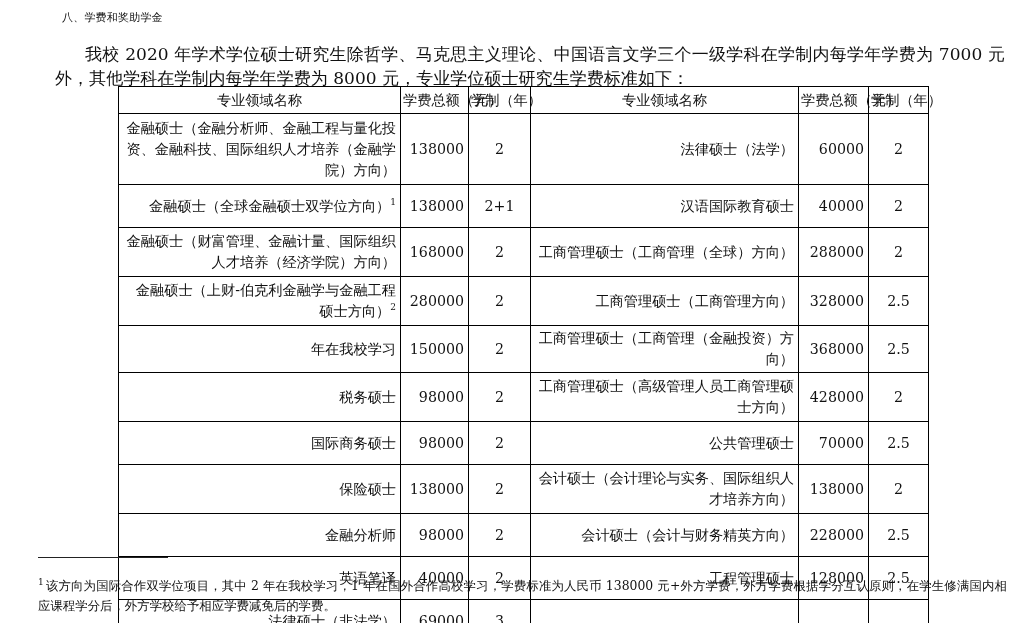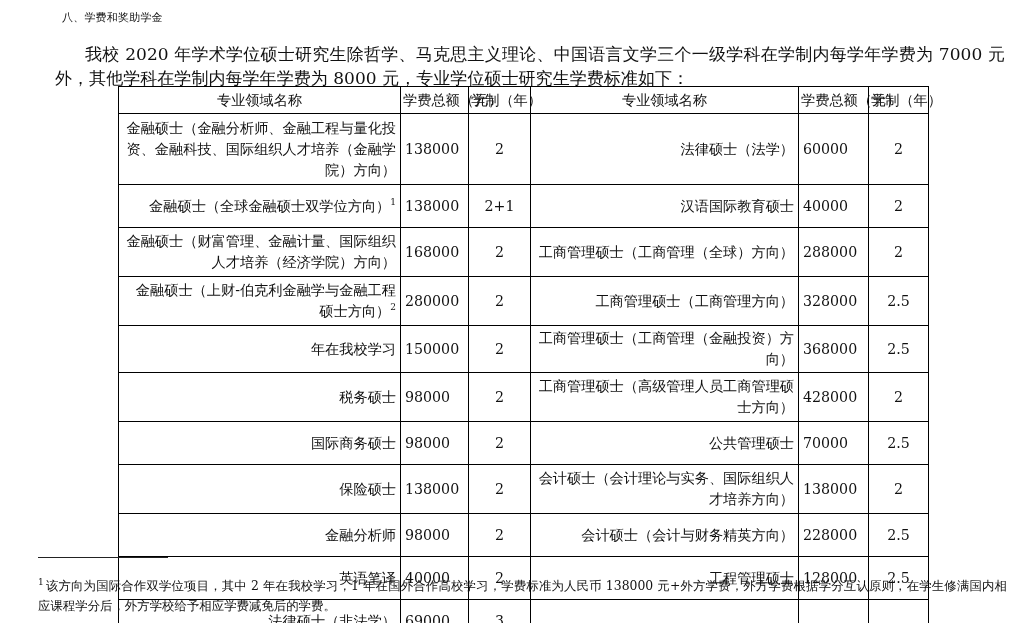--- a/index.html
+++ b/index.html
@@ -66,21 +66,21 @@
     height: 24px;
     padding: 1px 2px;
     white-space: nowrap;
   }
   td.name {
     text-align: right;
     padding-left: 4px;
     padding-right: 2px;
   }
   td.num {
-    text-align: left;
+    text-align: right;
   }
   td.yr {
     text-align: center;
   }
   col.c-name { width: 282px; }
   col.c-fee  { width: 68px; }
   col.c-year { width: 62px; }
   col.c-name2 { width: 268px; }
   col.c-fee2  { width: 70px; }
   col.c-year2 { width: 60px; }

